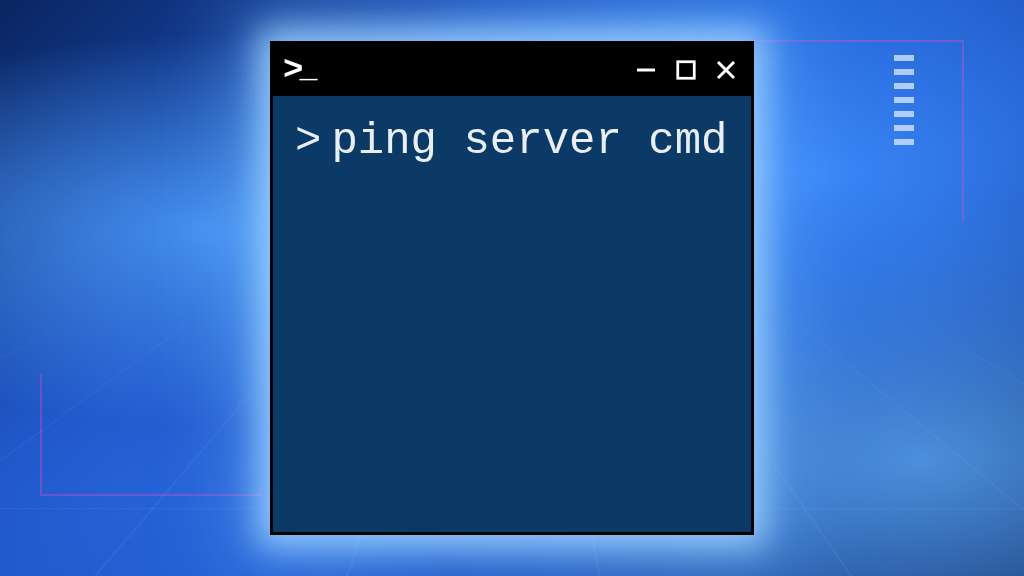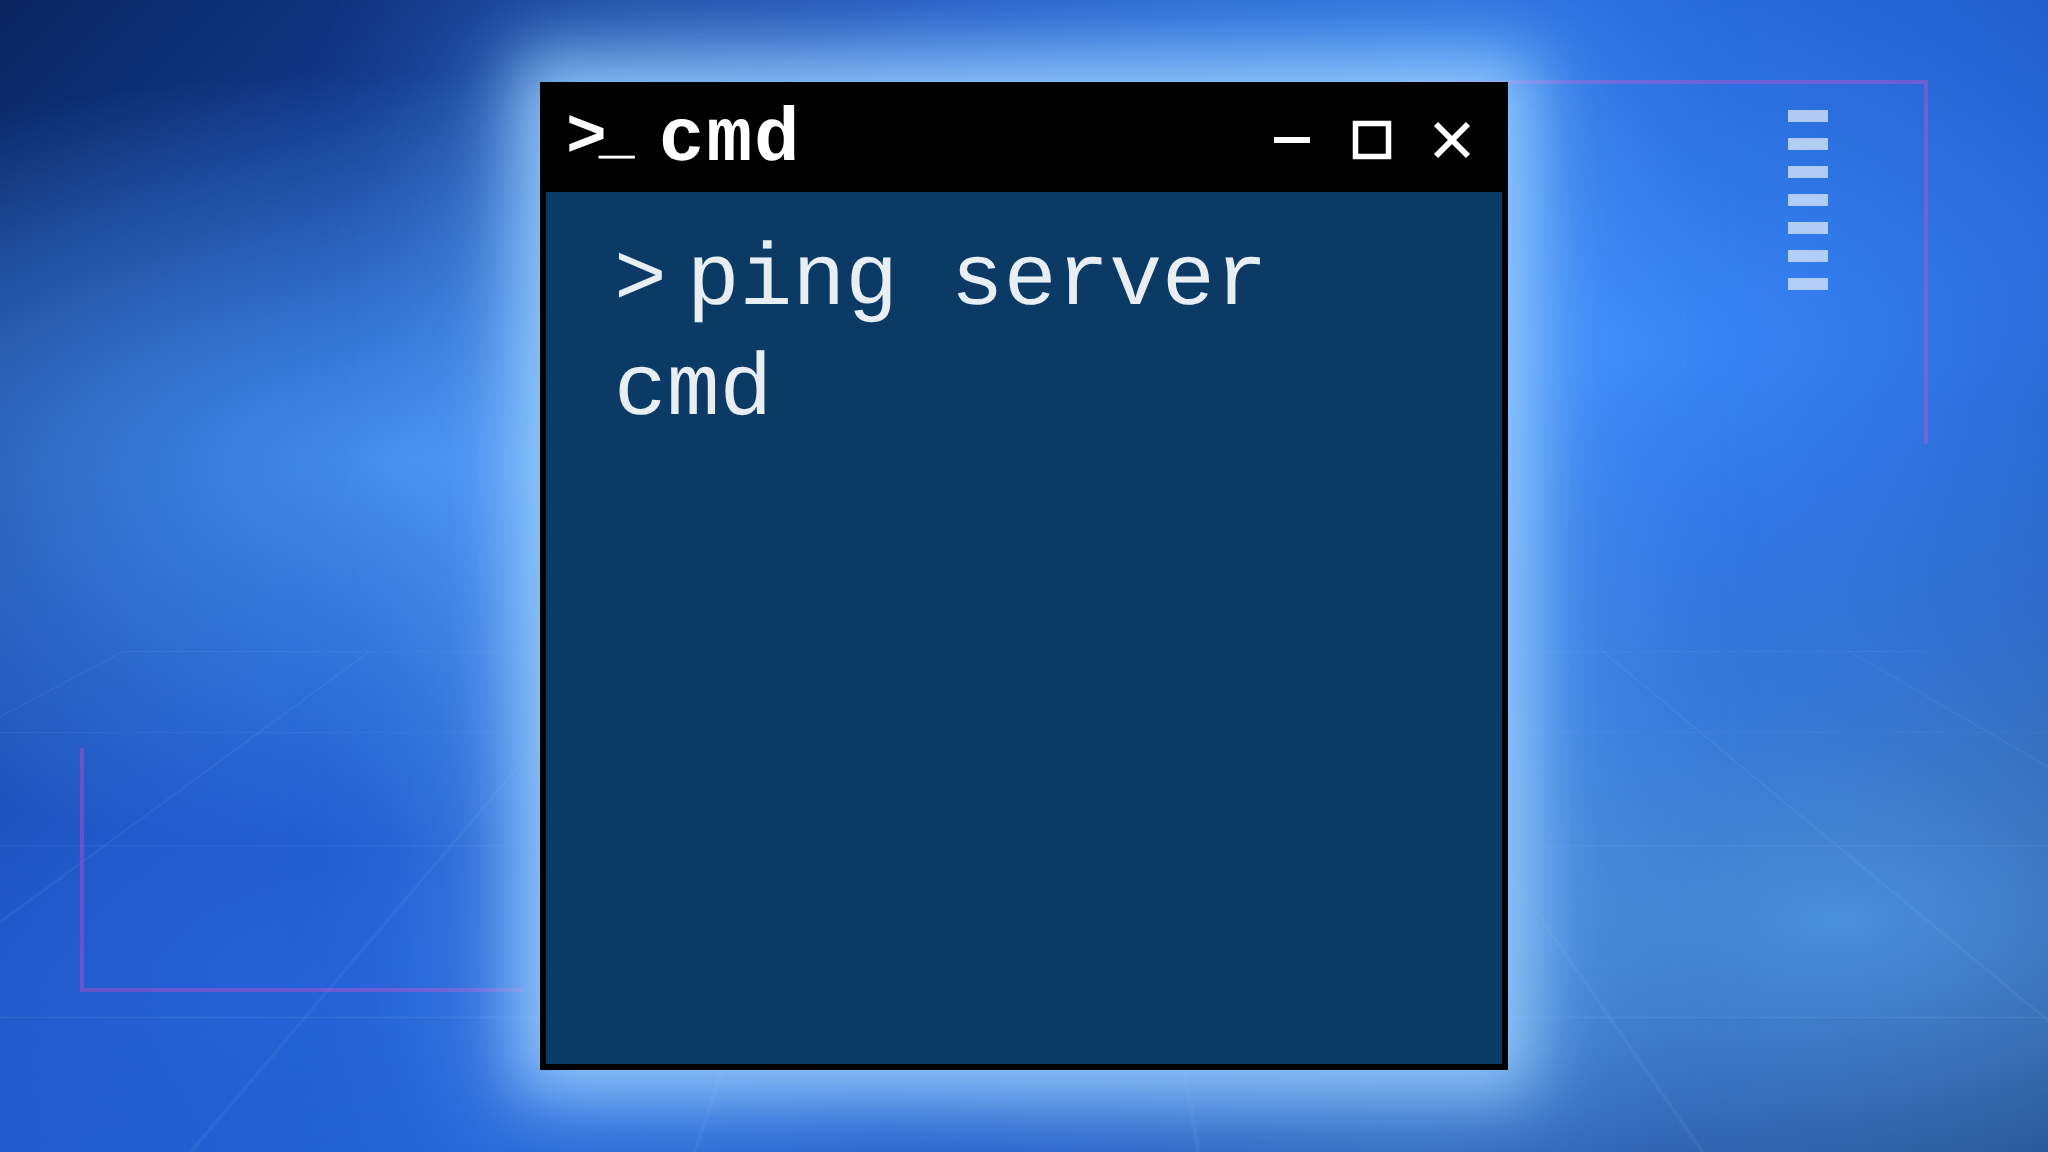--- a/index.html
+++ b/index.html
@@ -118,39 +118,37 @@
 
     .terminal-body {
       flex: 1;
       padding: 18px 22px;
       color: #e9eef2;
       font-size: 44px;
       line-height: 1.25;
       font-weight: 500;
       word-break: break-word;
       cursor: text;
-      margin-left: 12px;
     }
     .terminal-line .prompt-char { margin-right: 10px; }
   </style>
 </head>
 <body>
 
 <div class="bg-grid"></div>
 <div class="bg-accent"></div>
 <div class="bg-dots"></div>
 
 <div class="window">
 
   <div class="titlebar">
     <span class="prompt-icon">
       <span class="caret">&gt;</span>
         <span class="underscore">_</span>
     </span>
-    <span class="title-text">cmd</span>
     <span class="titlebar-spacer"></span>
     <div class="win-controls">
       <span class="win-btn">
         <svg width="24" height="24" viewBox="0 0 24 24">
           <line x1="3" y1="12" x2="21" y2="12" stroke="#fff" stroke-width="3"></line>
         </svg>
       </span>
       <span class="win-btn">
         <svg width="22" height="22" viewBox="0 0 24 24">
           <rect x="3" y="3" width="18" height="18" fill="none" stroke="#fff" stroke-width="3"></rect>

